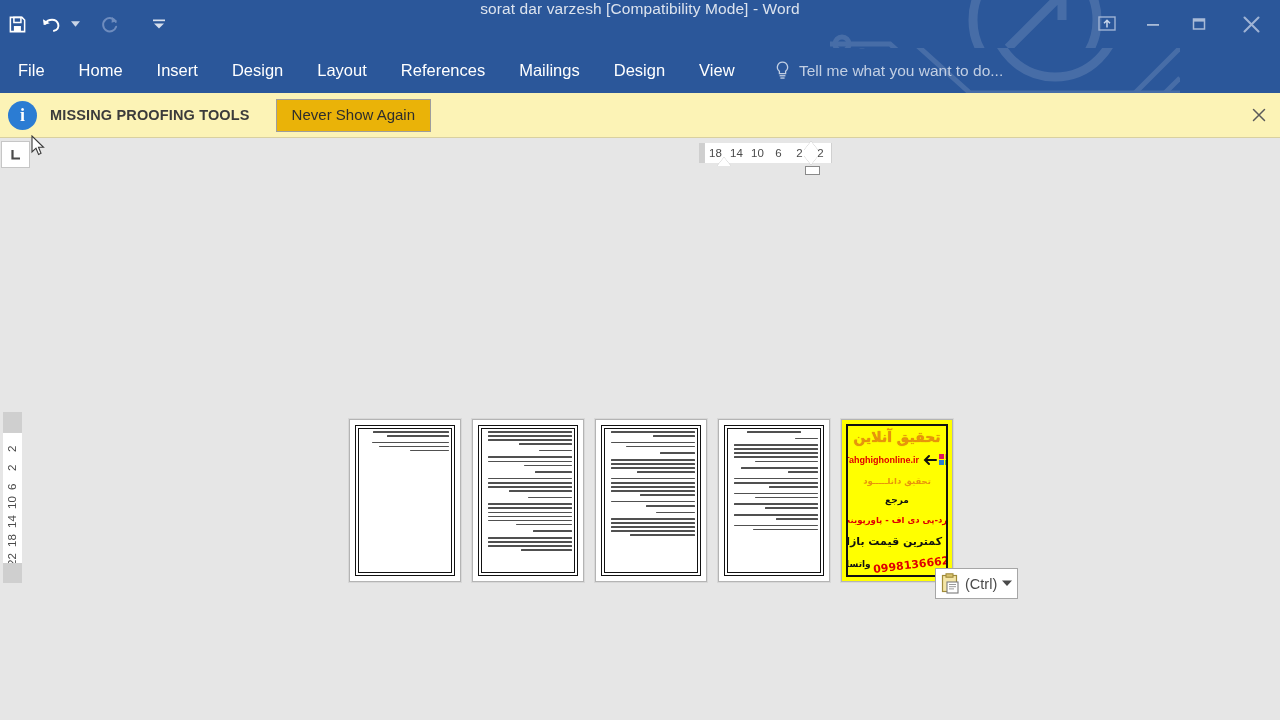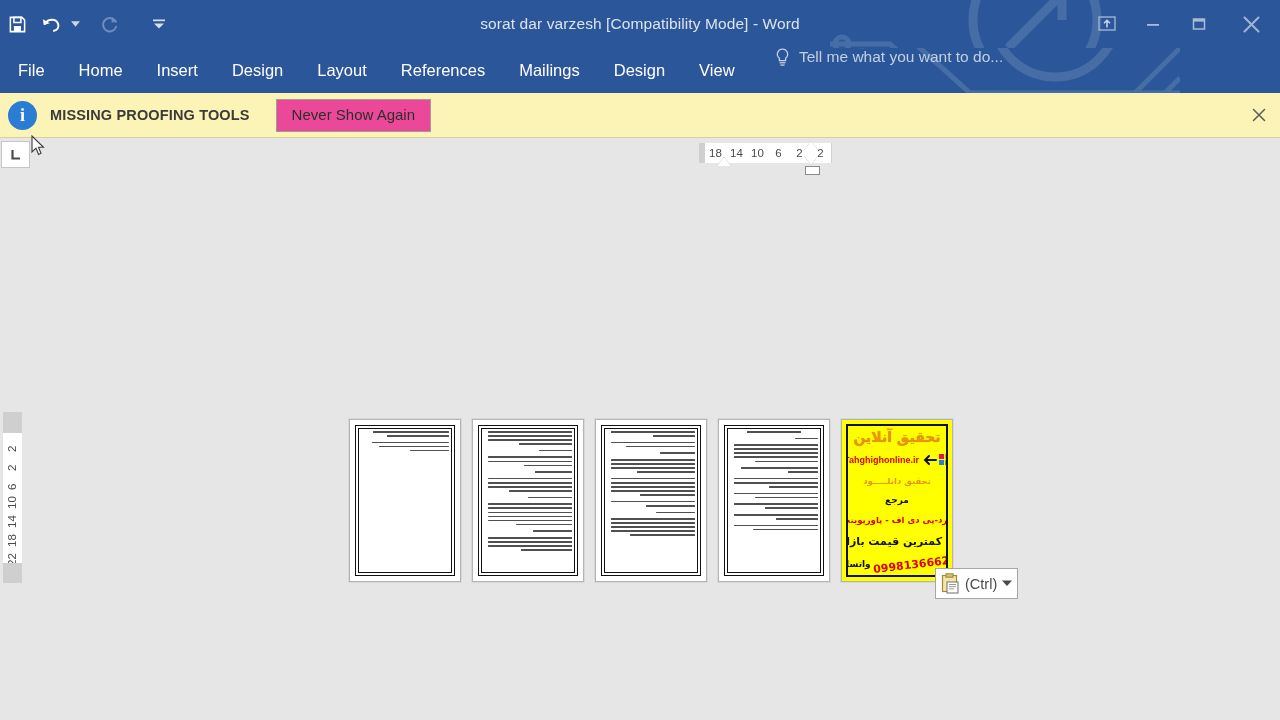--- a/index.html
+++ b/index.html
@@ -23,21 +23,21 @@
   .qat{position:absolute;left:0;top:0;height:48px;display:flex;align-items:center;}
   .qat-btn{
     width:34px;height:30px;display:flex;align-items:center;justify-content:center;
     cursor:default;
   }
   .qat-btn svg{display:block;}
   .qat-caret{width:14px;height:30px;display:flex;align-items:center;justify-content:center;}
   .qat-caret svg{display:block;}
   .doc-title{
     position:absolute;left:0;top:0;width:1280px;height:48px;
-    display:flex;align-items:center;justify-content:center;
+    display:flex;justify-content:center;
     color:#DCE3EE;font-size:15.5px;letter-spacing:.1px;
     pointer-events:none;
   }
   .win-ctl{
     position:absolute;right:0;top:0;height:48px;display:flex;align-items:center;
   }
   .win-btn{
     width:46px;height:48px;display:flex;align-items:center;justify-content:center;
   }
   .win-btn.close{width:58px;}
@@ -52,21 +52,21 @@
     position:absolute;right:100px;top:-105px;width:330px;height:180px;
     opacity:.13;pointer-events:none;
   }
   .tabs{position:absolute;left:18px;top:0;height:45px;display:flex;align-items:center;}
   .tab{
     color:#FFFFFF;font-size:16.5px;padding:0 0;margin-right:34px;
     height:45px;line-height:45px;white-space:nowrap;
   }
   .tab:last-child{margin-right:0;}
   .tellme{
-    position:absolute;left:775px;top:0;height:45px;display:flex;gap:9px;
+    position:absolute;left:775px;top:0;height:45px;display:flex;align-items:center;gap:9px;
   }
   .tellme-text{color:#C2CFE3;font-size:15.5px;white-space:nowrap;}
   .share{
     position:absolute;right:18px;top:0;height:45px;display:flex;align-items:center;gap:9px;
     padding:0 4px;
   }
   .share-text{color:#FFFFFF;font-size:16.5px;}
 
   
   .notifybar{
@@ -82,21 +82,21 @@
   }
   .notif-title{
     margin-left:13px;font-size:14.5px;font-weight:bold;color:#3B3B3B;letter-spacing:.15px;
     white-space:nowrap;
   }
   .notif-msg{
     margin-left:10px;font-size:14.5px;color:#3B3B3B;white-space:nowrap;
   }
   .notif-btn{
     margin-left:26px;height:31px;padding:0 15px;
-    background:#ec4899;border:1px solid #9D9D9D;
+    background:#eab308;border:1px solid #9D9D9D;
     font-size:15px;color:#2D2D2D;line-height:29px;white-space:nowrap;
   }
   .notif-close{
     position:absolute;right:10px;top:50%;transform:translateY(-50%);
     width:22px;height:22px;display:flex;align-items:center;justify-content:center;
     color:#5A5A5A;font-size:17px;
   }
 
   
   .tabsel{

